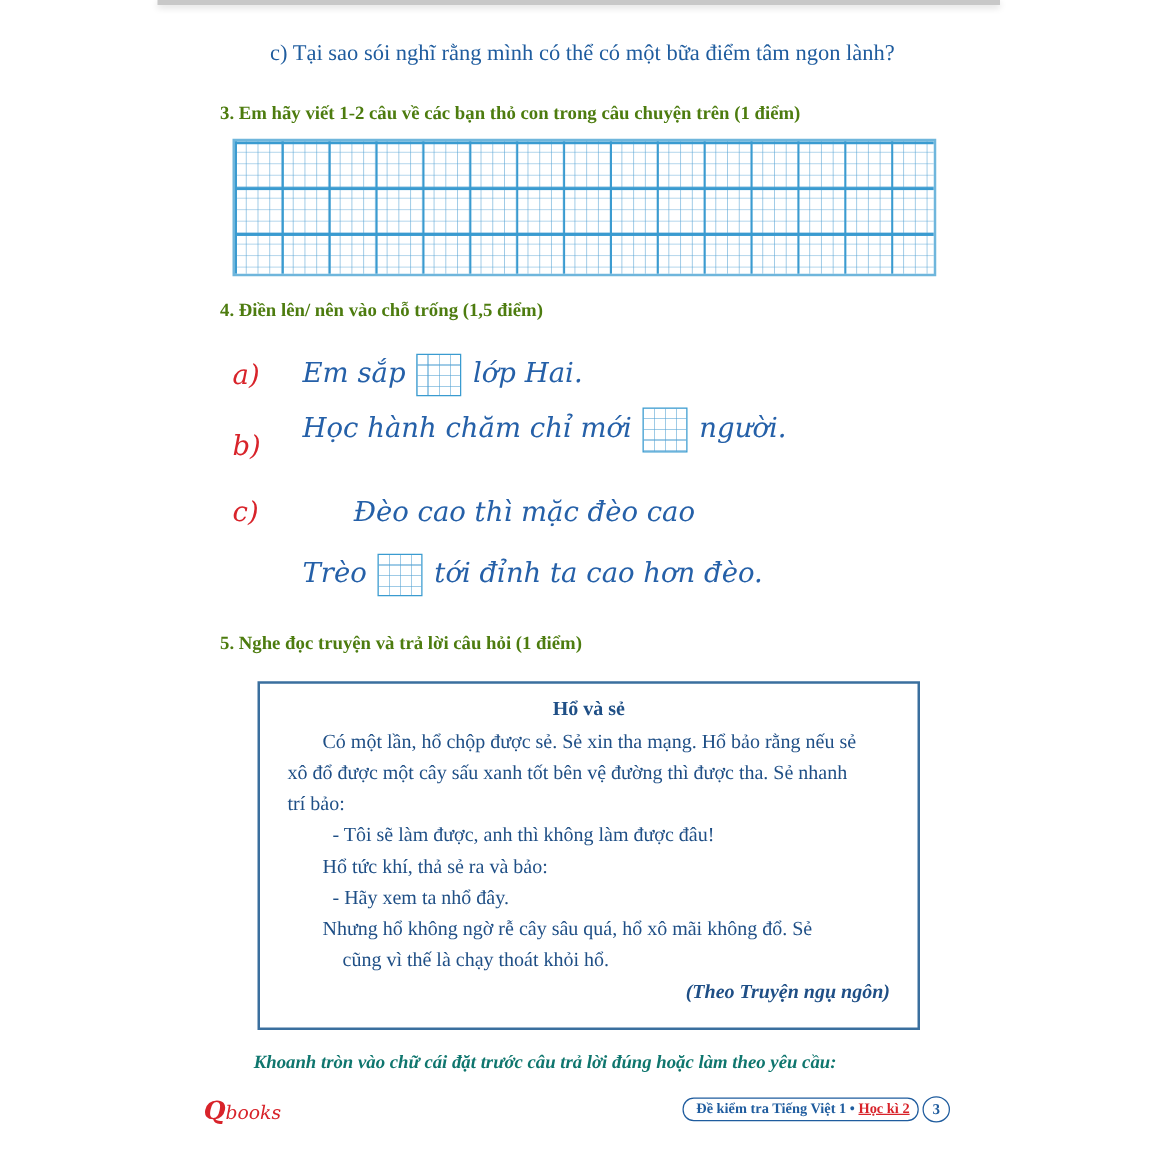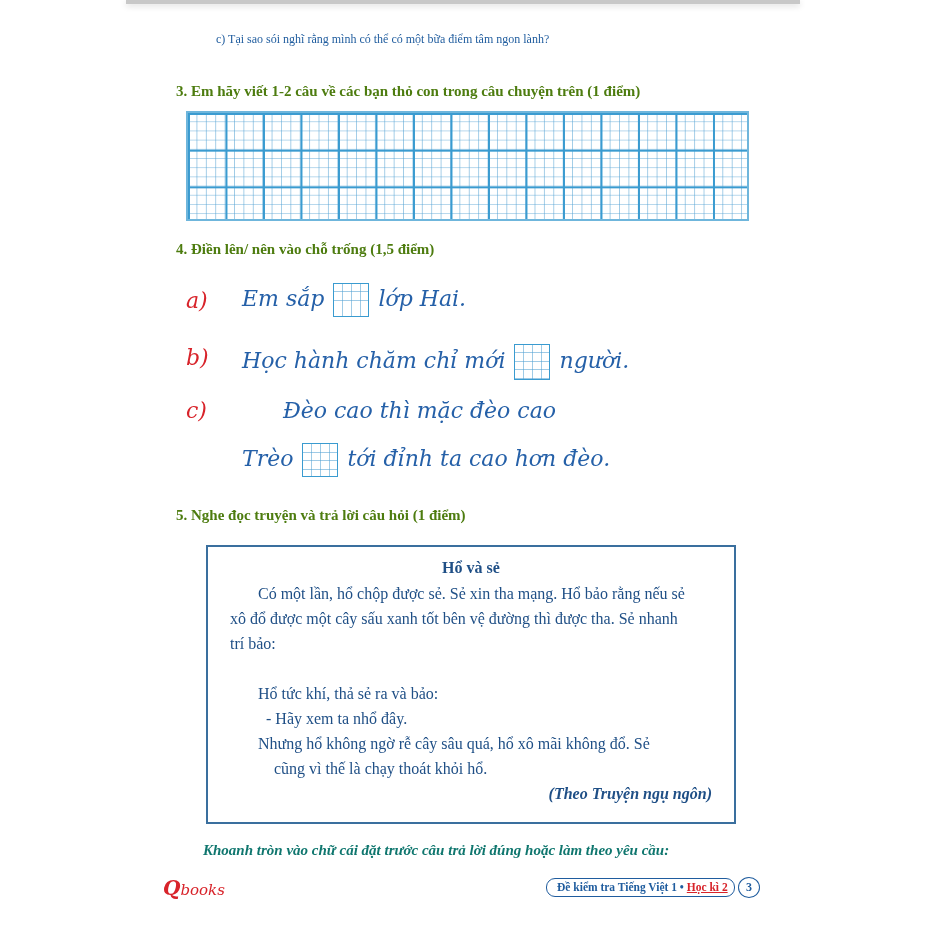--- a/index.html
+++ b/index.html
@@ -1,18 +1,18 @@
 <!DOCTYPE html>
 <html><head>
 <meta charset="utf-8">
 <style>
   html, body { margin:0; padding:0; background:#ffffff; }
   body { width:926px; height:926px; position:relative; overflow:hidden; font-family:"Liberation Serif", serif; }
   .topbar { position:absolute; left:126px; top:0; width:674px; height:4px; background:#c8c8c8; box-shadow:0 2px 6px rgba(0,0,0,0.15); }
-  .q-sub { position:absolute; left:216px; top:32px; font-size:12px; color:#1f5c9e; white-space:nowrap; }
+  .q-sub { position:absolute; left:216px; top:32px; font-size:18px; color:#1f5c9e; white-space:nowrap; }
   .heading { position:absolute; left:176px; font-size:15px; font-weight:bold; color:#4d7c0f; white-space:nowrap; }
   .grid { position:absolute; left:186px; top:111px; width:563px; height:110px; border:2px solid #6fb6dc; box-sizing:border-box;
     background-image:
       linear-gradient(to right, #3a9bd0 0, #3a9bd0 1.5px, transparent 1.5px),
       linear-gradient(to bottom, #3a9bd0 0, #3a9bd0 2px, transparent 2px),
       repeating-linear-gradient(to right, transparent 0, transparent 8.5px, rgba(80,160,210,0.55) 8.5px, rgba(80,160,210,0.55) 9.5px),
       repeating-linear-gradient(to bottom, transparent 0, transparent 8.2px, rgba(80,160,210,0.45) 8.2px, rgba(80,160,210,0.45) 9.2px);
     background-size: 37.5px 100%, 100% 36.7px, 9.4px 100%, 100% 9.2px;
   }
   .blank-box { display:inline-block; width:36px; height:34px; border:1.5px solid #3a9bd0; box-sizing:border-box; vertical-align:middle;
@@ -47,41 +47,42 @@
 <div class="heading" style="top:241px;">4. Điền lên/ nên  vào chỗ trống (1,5 điểm)</div>
 
 <span class="label" style="left:186px; top:288px;">a)</span>
 <div class="cursive-line" style="left:242px; top:283px;">
   <span>Em sắp</span>
   <span class="blank-box"></span>
   <span>lớp Hai.</span>
 </div>
 
 <span class="label" style="left:186px; top:345px;">b)</span>
-<div class="cursive-line" style="left:242px; top:344px;">
+<div class="cursive-line" style="left:242px; top:326px;">
   <span>Học hành chăm chỉ mới</span>
   <span class="blank-box" style="height:36px;"></span>
   <span>người.</span>
 </div>
 
 <span class="label" style="left:186px; top:398px;">c)</span>
 <div class="cursive-line" style="left:283px; top:398px;">Đèo cao thì mặc đèo cao</div>
 <div class="cursive-line" style="left:242px; top:443px;">
   <span>Trèo</span>
   <span class="blank-box"></span>
   <span>tới đỉnh ta cao hơn đèo.</span>
 </div>
 
 <div class="heading" style="top:507px;">5. Nghe đọc truyện và trả lời câu hỏi (1 điểm)</div>
 
 <div class="story-box">
   <div class="story-title">Hổ và sẻ</div>
   <div class="story-line" style="left:50px; top:38px;">Có một lần, hổ chộp được sẻ. Sẻ xin tha mạng. Hổ bảo rằng nếu sẻ</div>
   <div class="story-line" style="left:22px; top:63px;">xô đổ được một cây sấu xanh tốt bên vệ đường thì được tha. Sẻ nhanh</div>
   <div class="story-line" style="left:22px; top:88px;">trí bảo:</div>
+  <div class="story-line" style="left:58px; top:113px;">- Tôi sẽ làm được, anh thì không làm được đâu!</div>
   <div class="story-line" style="left:50px; top:138px;">Hổ tức khí, thả sẻ ra và bảo:</div>
   <div class="story-line" style="left:58px; top:163px;">- Hãy xem ta nhổ đây.</div>
   <div class="story-line" style="left:50px; top:188px;">Nhưng hổ không ngờ rễ cây sâu quá, hổ xô mãi không đổ.  Sẻ</div>
   <div class="story-line" style="left:38px; top:213px;margin-left:28px;">cũng vì thế là chạy thoát khỏi hổ.</div>
   <div class="story-source">(Theo Truyện ngụ ngôn)</div>
 </div>
 
 <div class="instruction">Khoanh tròn vào chữ cái đặt trước câu trả lời đúng hoặc làm theo yêu cầu:</div>
 
 <div class="logo">

